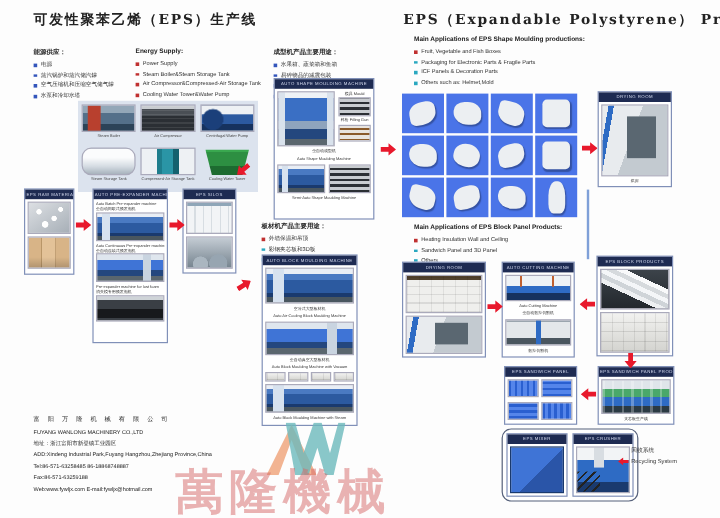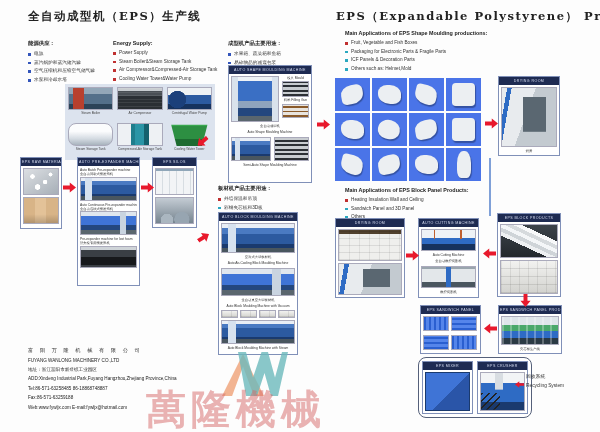--- a/index.html
+++ b/index.html
@@ -79,21 +79,21 @@
   .reclab{font-size:4.8px;line-height:1.9;white-space:nowrap;color:#333;}
   .recbox{position:absolute;border:1.2px solid #55607a;border-radius:8px;background:#fff;
           display:flex;gap:4px;padding:3px;box-sizing:border-box;}
   .recpanel{flex:1;border:1px solid #8090b8;display:flex;flex-direction:column;background:#fff;}
 </style>
 </head>
 <body>
 
 <div class="page">
 
-  <div class="abs ttl" style="left:28px;top:9px;">全自动成型机（EPS）生产线</div>
+  <div class="abs ttl" style="left:28px;top:9px;">可发性聚苯乙烯（EPS）生产线</div>
 
   <div class="abs" style="left:28px;top:40px;width:84px;">
     <div class="colhead">能源供应：</div>
     <ul class="blt">
       <li>电源</li>
       <li>蒸汽锅炉和蒸汽储汽罐</li>
       <li>空气压缩机和压缩空气储气罐</li>
       <li>水泵和冷却水塔</li>
     </ul>
   </div>

